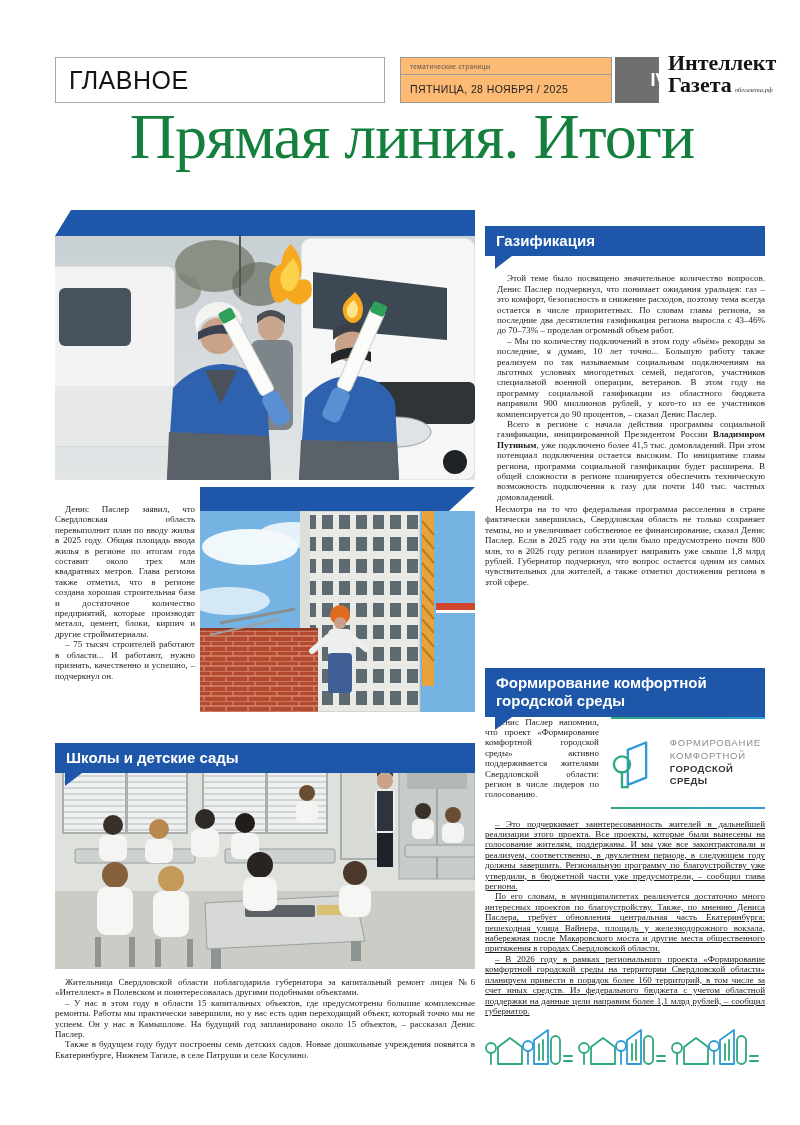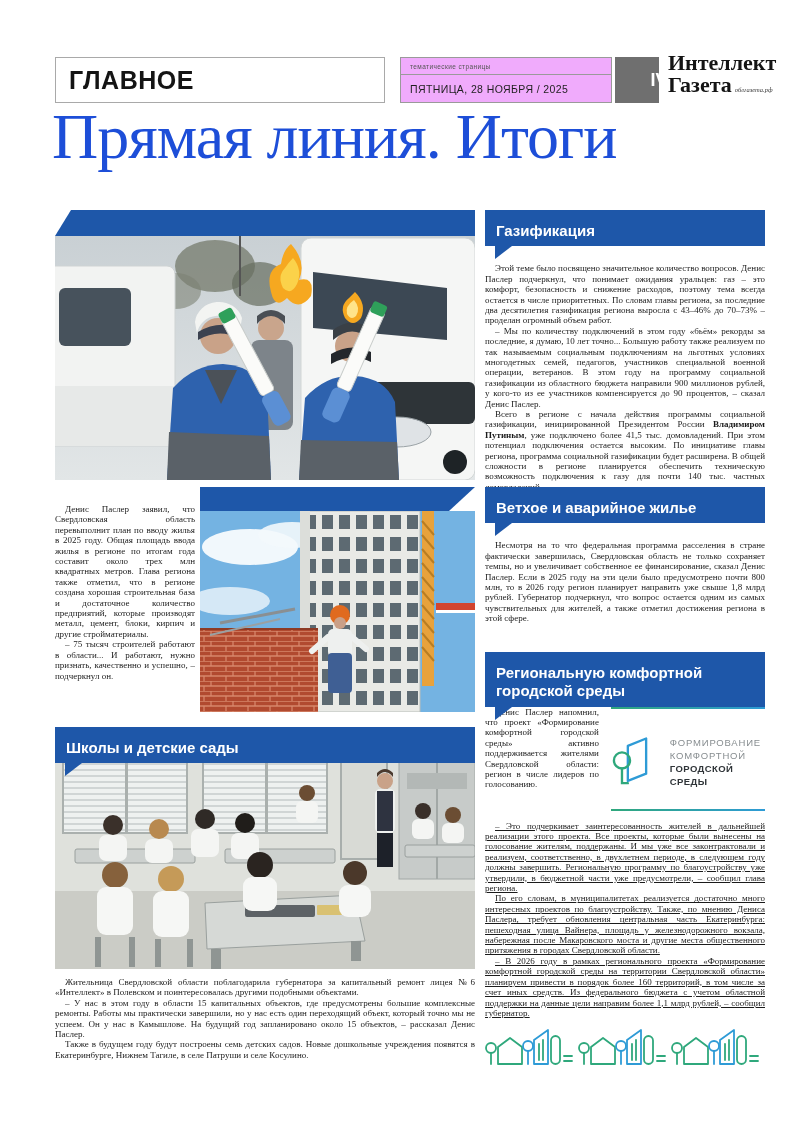--- a/index.html
+++ b/index.html
@@ -6,26 +6,26 @@
   html,body { background:#e8e8e8; }
   #page {
     position: relative; width: 800px; height: 1125px; margin: 0 auto;
     background: #ffffff; overflow: hidden;
     font-family: "Liberation Serif", serif; color:#1b1b1b;
   }
   
   .glavnoe-box {
     position:absolute; left:55px; top:57px; width:330px; height:46px;
     border:1px solid #a9a9a9; display:flex; align-items:center; padding-left:13px;
-    font-family:"Liberation Sans",sans-serif; font-weight:bold; font-size:25px;
+    font-family:"Liberation Sans",sans-serif; font-weight:normal; font-size:25px;
     letter-spacing:0.5px; color:#141414;
   }
   .date-box {
     position:absolute; left:400px; top:57px; width:212px; height:46px;
-    border:1px solid #9a9a9a; background:#f0abfc;
+    border:1px solid #9a9a9a; background:#fdba74;
     font-family:"Liberation Sans",sans-serif;
   }
   .date-box .row1 {
     height:17px; border-bottom:1px solid #9a9a9a; display:flex; align-items:center;
     padding-left:9px; font-size:6.5px; color:#555; letter-spacing:0.4px;
   }
   .date-box .row2 {
     height:27px; display:flex; align-items:center; padding-left:9px;
     font-size:10.5px; color:#1e1e1e; letter-spacing:0.4px;
   }
@@ -34,64 +34,64 @@
     background:#6f6f6f; color:#fff; display:flex; align-items:center; justify-content:center;
     font-family:"Liberation Sans",sans-serif; font-weight:bold; font-size:18px;padding-left:44px;
   }
   .masthead { position:absolute; left:668px; top:52px; width:110px; line-height:0.98;
     font-family:"Liberation Serif",serif; font-weight:bold; font-size:22px; color:#141414; }
   .masthead .site { font-size:6.5px; font-style:italic; font-weight:normal; color:#3a3a3a; margin-left:3px; }
   
   .headline {
     position:absolute; left:52px; top:100px; width:720px;
     font-family:"Liberation Serif",serif; font-size:64px; font-weight:500;
-    letter-spacing:-1px; color:#1d4ed8; white-space:nowrap;
+    letter-spacing:-1px; color:#15803d; white-space:nowrap;text-align:center;
   }
   
   .band {
     position:relative; background:#1e57a9; color:#fff;
     font-family:"Liberation Sans",sans-serif; font-weight:bold; font-size:15px;
-    padding:12px 10px 6px 11px; line-height:1.22;
+    padding:6px 10px 6px 11px; line-height:1.22;margin-top:16px;
   }
   .band::after {
     content:""; position:absolute; left:10px; top:100%;
     width:0; height:0; border-top:13px solid #1e57a9; border-right:17px solid transparent;
   }
   
   .body p {
     font-size:9px; line-height:10.4px; text-align:justify; text-indent:10px;
     color:#1b1b1b; margin:0;
   }
   
   .photo1 { position:absolute; left:55px; top:210px; width:420px; height:270px; }
   .photo1 .pband { position:absolute; left:0; top:0; width:100%; height:26px; background:#1e57a9;
                    clip-path:polygon(16px 0, 100% 0, 100% 100%, 0 100%); z-index:2; }
   .photo1 .pband::after { content:""; position:absolute; left:18px; top:100%;
     border-top:14px solid #1e57a9; border-right:20px solid transparent; }
   .photo1 svg { position:absolute; left:0; top:26px; }
 
   .gas-sec   { position:absolute; left:485px; top:210px; width:280px; }
-  .gas-sec .body { margin-top:17px; }
+  .gas-sec .body { margin-top:17px;margin-left:12px; }
 
   .housing-sec { position:absolute; left:55px; top:487px; width:140px; }
   .housing-sec .body { margin-top:17px; }
   .photo2 { position:absolute; left:200px; top:487px; width:275px; height:225px; }
   .photo2 .pband { position:absolute; left:0; top:0; width:100%; height:24px; background:#1e57a9;
                    clip-path:polygon(0 0, 100% 0, calc(100% - 26px) 100%, 0 100%); z-index:2; }
   .photo2 svg { position:absolute; left:0; top:24px; }
 
   .dilap-sec { position:absolute; left:485px; top:487px; width:280px; }
   .dilap-sec .body { margin-top:17px; }
 
   .urban-sec { position:absolute; left:485px; top:652px; width:280px; }
   .urban-cols { display:flex; gap:10px; }
   .urban-intro { width:122px; }
   .fkgs { flex:1; padding:0 0 0 2px; }
   .fkgs-rule { height:2px; background:linear-gradient(90deg,#2fa87c,#2e9bd6); }
-  .fkgs-inner { display:flex; align-items:flex-end; gap:15px; padding:20px 0; }
+  .fkgs-inner { display:flex; align-items:center; gap:15px; padding:14px 0; }
   .fkgs-text div.l1, .fkgs-text div.l2 {
     font-family:"Liberation Sans",sans-serif; font-size:9.5px; color:#878d90; letter-spacing:0.8px; line-height:1.35; }
   .fkgs-text div.l3 {
     font-family:"Liberation Sans",sans-serif; font-size:9.5px; font-weight:bold; color:#2f3438; letter-spacing:0.4px; line-height:1.35; }
   .urban-sec .body2 { margin-top:10px;text-decoration:underline; }
 
   .schools-band { position:absolute; left:55px; top:727px; width:420px; z-index:3;border-radius:8px; }
   .photo3 { position:absolute; left:55px; top:753px; width:420px; height:216px; }
   .schools-text { position:absolute; left:55px; top:977px; width:420px; }
 
@@ -232,29 +232,28 @@
       <circle cx="140" cy="104" r="10" fill="#e06a1f"></circle>
       <circle cx="140" cy="112" r="6" fill="#caa088"></circle>
       <rect x="128" y="118" width="24" height="28" rx="5" fill="#eef0ef"></rect>
       <rect x="128" y="142" width="24" height="40" rx="4" fill="#3f5f94"></rect>
       <line x1="128" y1="126" x2="112" y2="140" stroke="#eef0ef" stroke-width="6" stroke-linecap="round"></line>
       <line x1="152" y1="126" x2="166" y2="138" stroke="#eef0ef" stroke-width="6" stroke-linecap="round"></line>
     </svg>
   </div>
 
   <div class="dilap-sec">
-    <div class="band">Ветхое и аварийное жилье</div>
     <div class="body">
       <p>Несмотря на то что федеральная программа расселения в стране фактически завершилась, Свердловская область не только сохраняет темпы, но и увеличивает собственное ее финансирование, сказал Денис Паслер. Если в 2025 году на эти цели было предусмотрено почти 800 млн, то в 2026 году регион планирует направить уже свыше 1,8 млрд рублей. Губернатор подчеркнул, что вопрос остается одним из самых чувствительных для жителей, а также отметил достижения региона в этой сфере.</p>
     </div>
   </div>
 
   <div class="urban-sec">
     <div class="band">
-      <div>Региональную комфортной</div>
+      <div>Формирование комфортной</div>
       <div>городской среды</div>
     </div>
     <div class="urban-cols">
       <div class="urban-intro body">
         <p>Денис Паслер напомнил, что проект «Формирование комфортной городской среды» активно поддерживается жителями Свердловской области: регион в числе лидеров по голосованию.</p>
       </div>
       <div class="fkgs">
         <div class="fkgs-rule"></div>
         <div class="fkgs-inner">
           <svg width="48" height="60" viewBox="0 0 60 74">

